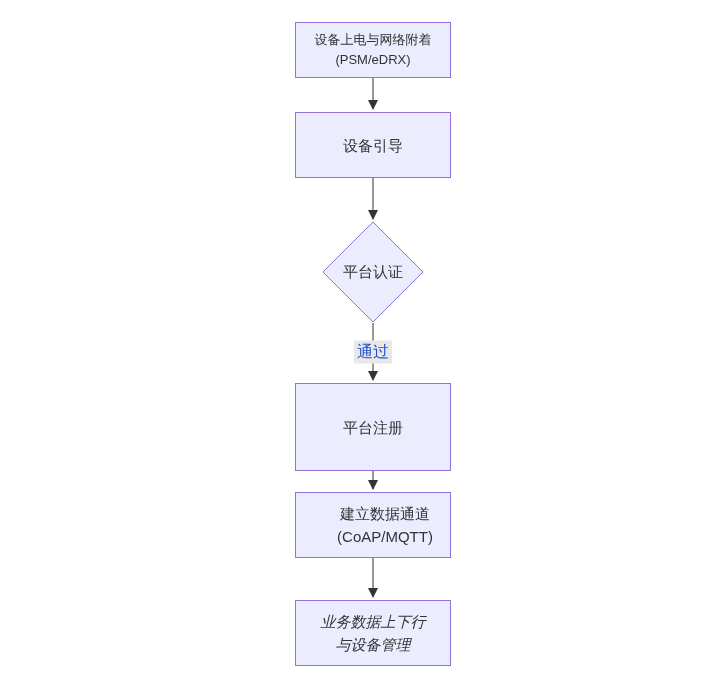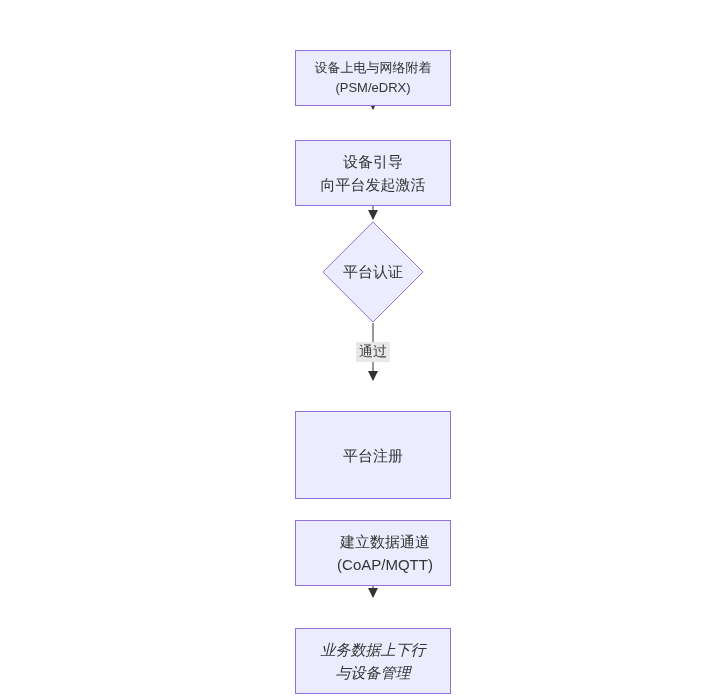--- a/index.html
+++ b/index.html
@@ -30,21 +30,20 @@
     background: #ECECFF;
     border: 1px solid #9370DB;
     display: flex;
     flex-direction: column;
     align-items: center;
     justify-content: center;
     text-align: center;
     color: #333333;
     font-size: 15px;
     line-height: 23px;
-    margin-top: 28px;
   }
   .node .line { display: block; white-space: nowrap; }
   .node-start { top: 22px; height: 56px; font-size: 13px; line-height: 20px; }
   .node-bootstrap { top: 112px; height: 66px; }
   .node-register { top: 383px; height: 88px; }
   .node-channel { top: 492px; height: 66px; padding-left: 24px; }
   .node-business { top: 600px; height: 66px; font-style: italic; }
   .diamond-label {
     position: absolute;
     left: 323px;
@@ -58,22 +57,22 @@
     color: #333333;
     font-size: 15px;
     font-family: Liberation Mono, monospace;
   }
   .edge-label {
     position: absolute;
     left: 373px;
     top: 352px;
     transform: translate(-50%, -50%);
     background: #e8e8e8;
-    color: #404040;
-    font-size: 14px;
+    color: #1d4ed8;
+    font-size: 16px;
     padding: 1px 3px;
     white-space: nowrap;
   }
 </style>
 </head>
 <body>
 
 <div class="canvas">
 
   <svg class="edges-layer" width="726" height="700" viewBox="0 0 726 700" xmlns="http://www.w3.org/2000/svg">
@@ -92,21 +91,20 @@
     <polygon points="373,222 423,272 373,322 323,272" fill="#ECECFF" stroke="#9370DB" stroke-width="1"></polygon>
   </svg>
 
   <div class="node node-start">
     <span class="line">设备上电与网络附着</span>
     <span class="line">(PSM/eDRX)</span>
   </div>
 
   <div class="node node-bootstrap">
     <span class="line">设备引导</span>
-    <span class="line">向平台发起激活</span>
   </div>
 
   <div class="diamond-label">
     <span class="line">平台认证</span>
   </div>
 
   <div class="edge-label">通过</div>
 
   <div class="node node-register">
     <span class="line">平台注册</span>

